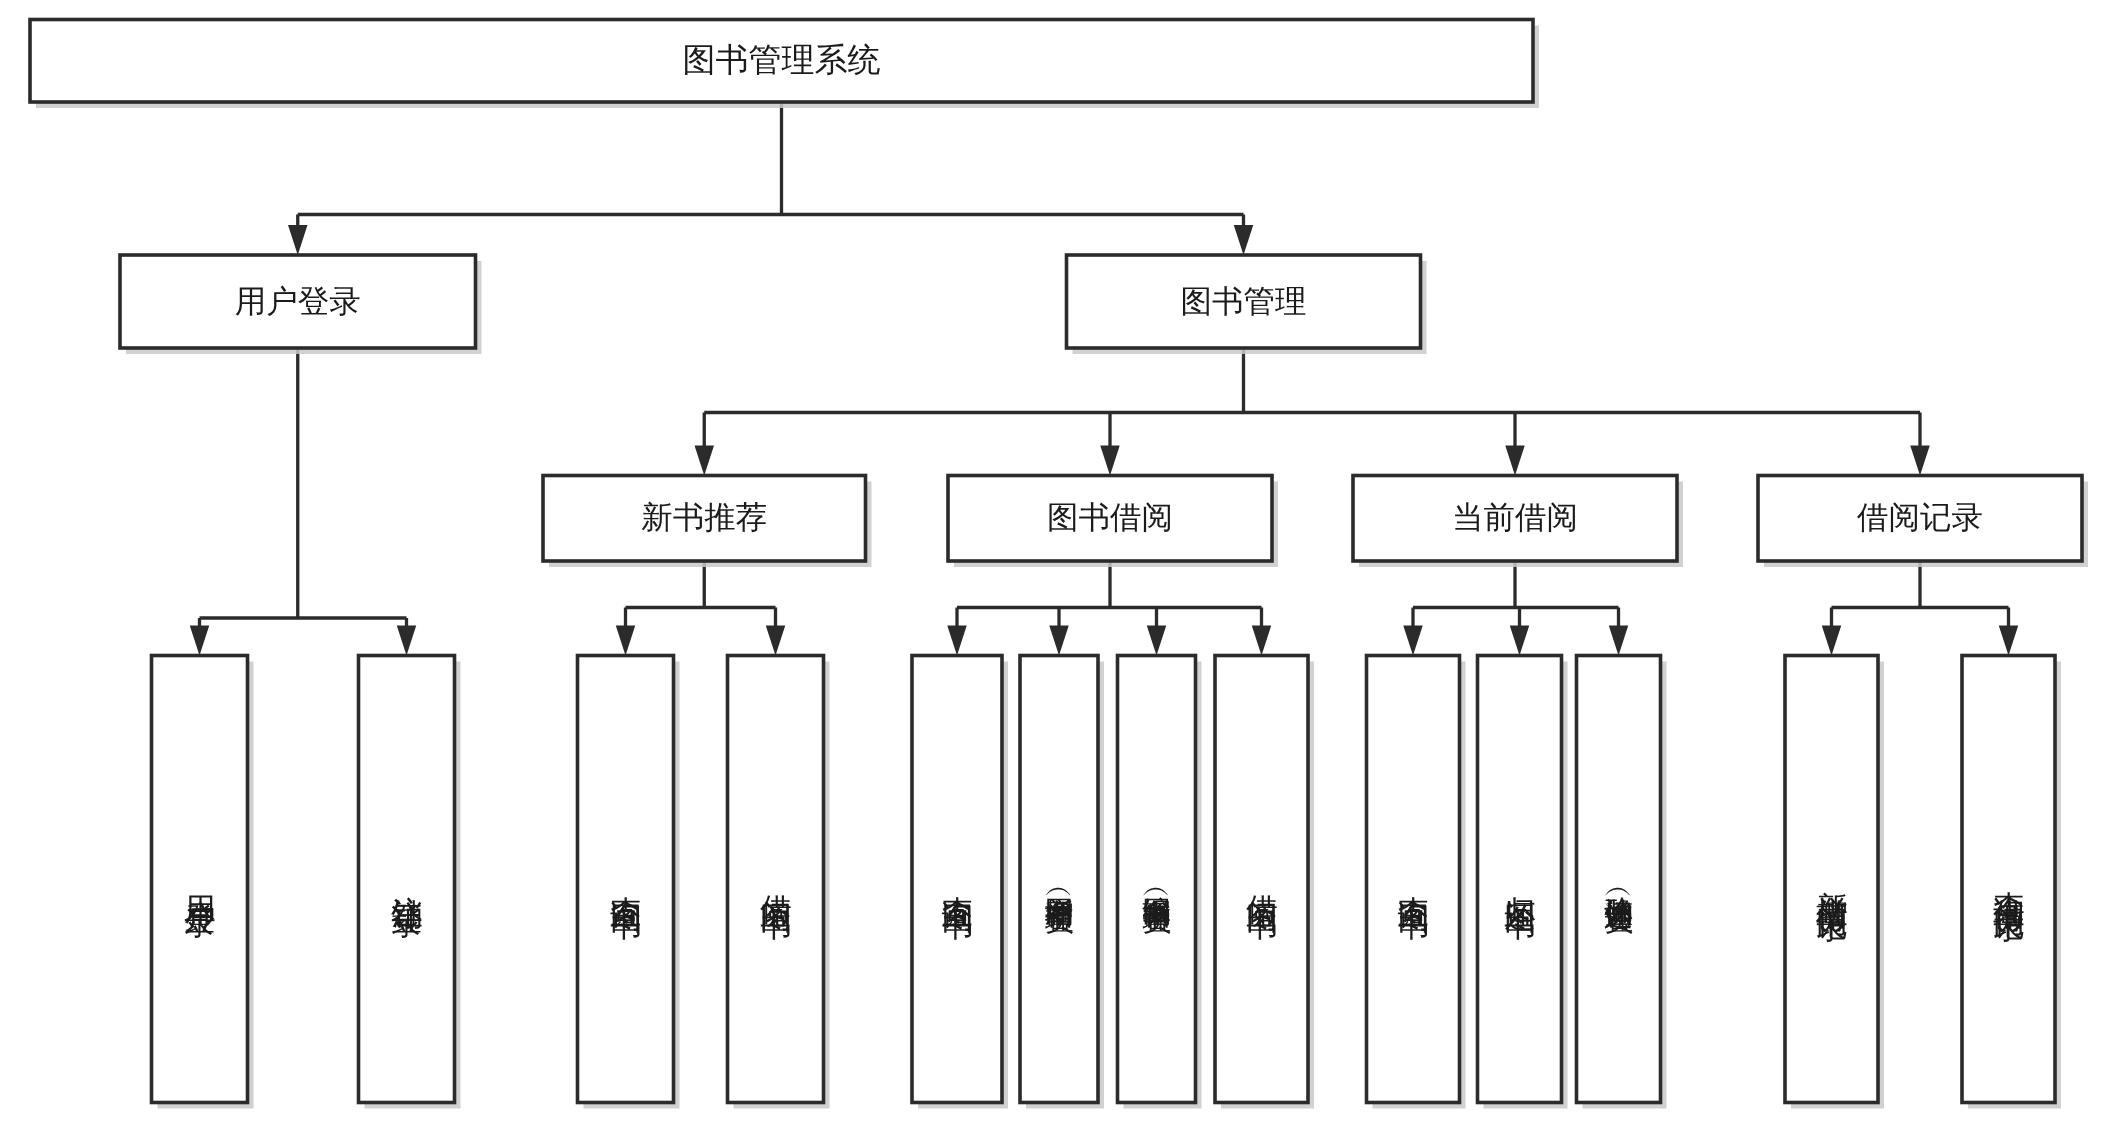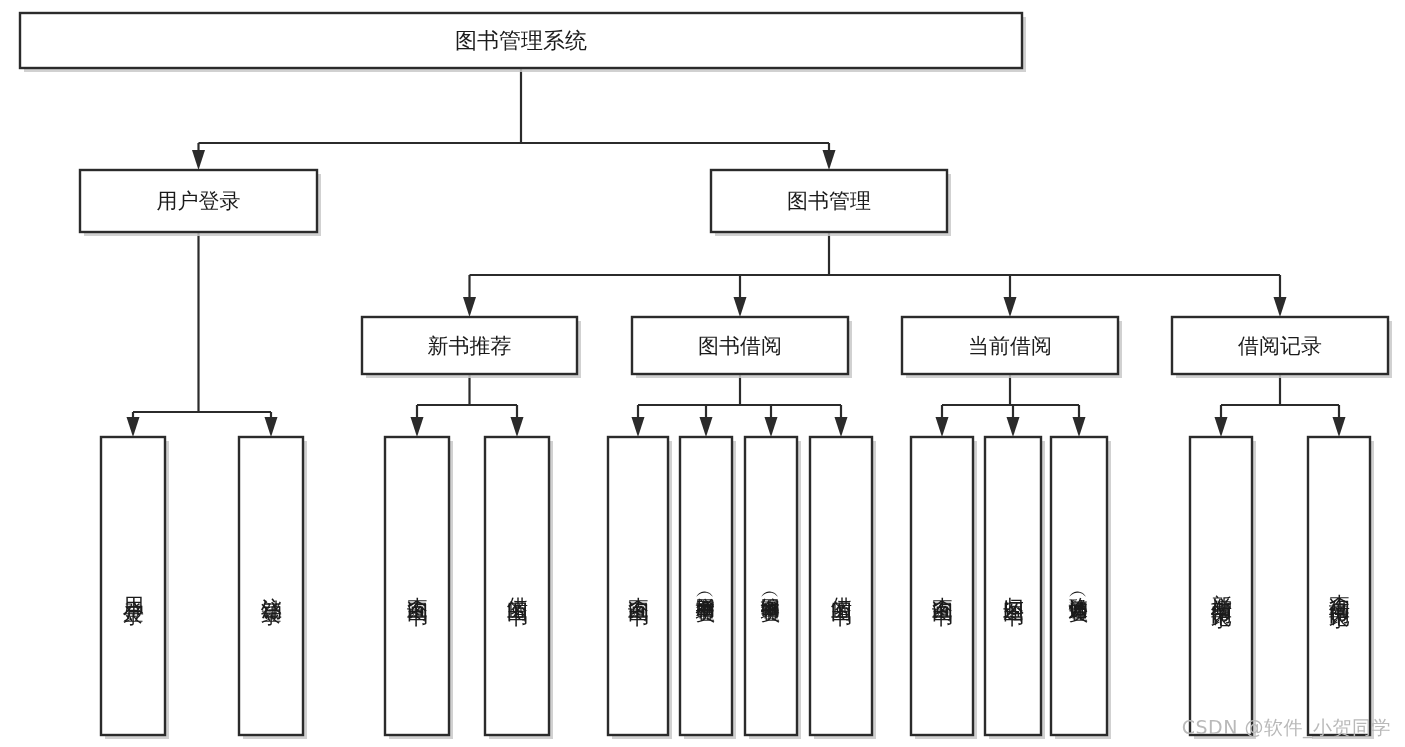--- a/index.html
+++ b/index.html
@@ -271,14 +271,13 @@
       <div class="vlabel-wrap" style="left: 1051px; top: 437px; width: 56px; height: 298px;">
         <div class="vlabel-text" style="font-size: 19px; letter-spacing: 1px;">确认归还（管理员）</div>
       </div>
       <div class="vlabel-wrap" style="left: 1190px; top: 437px; width: 62px; height: 298px;">
         <div class="vlabel-text">新增借阅记录</div>
       </div>
       <div class="vlabel-wrap" style="left: 1308px; top: 437px; width: 62px; height: 298px;">
         <div class="vlabel-text">查询借阅记录</div>
       </div>
     </div>
-  <div class="watermark">CSDN @软件_小贺同学</div>
 </div>
 
 </body></html>

